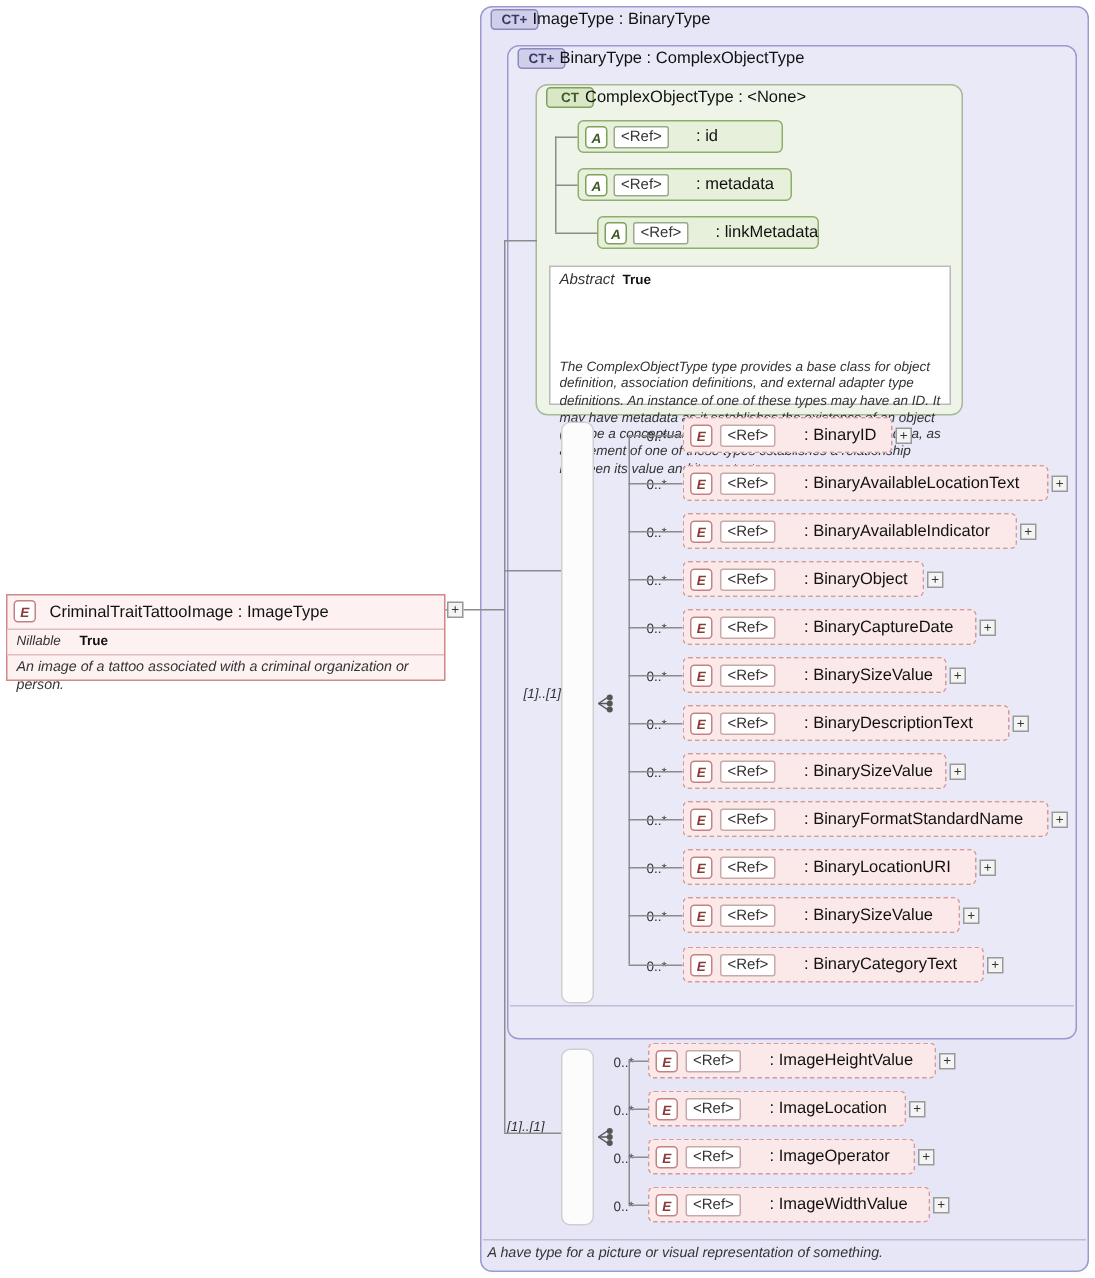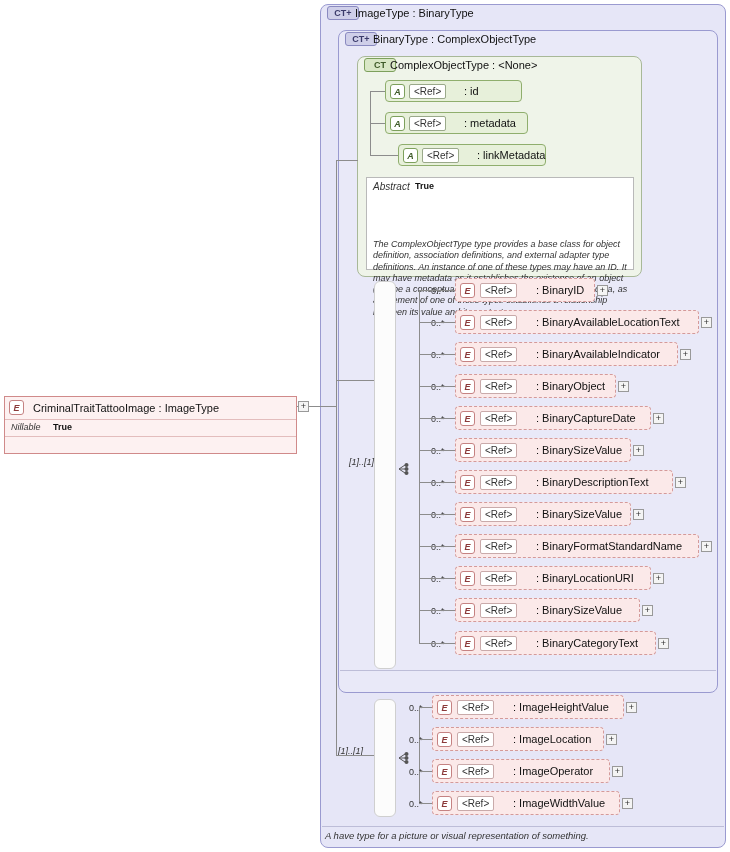--- a/index.html
+++ b/index.html
@@ -517,20 +517,23 @@
 
   <div class="abs root-card" style="left:4px; top:396px; width:293px; height:58px;">
     <div class="root-title-row">
       <div class="elem-icon" style="top:3px;">E</div>
       <div class="root-title">CriminalTraitTattooImage : ImageType</div>
     </div>
     <div class="nillable-row">
       <div class="nillable-label">Nillable</div>
       <div class="nillable-val">True</div>
     </div>
+    <div style="position:relative; height:20px;">
+      <div class="root-doc">An image of a tattoo associated with a criminal organization or person.</div>
+    </div>
   </div>
 
   <div class="line-h" style="left:297px; top:406px; width:23px;"></div>
   <div class="expander" style="left:298px; top:401px;">+</div>
   <div class="line-h" style="left:320px; top:406px; width:16px;"></div>
   <div class="line-v" style="left:336px; top:380px; height:375px;"></div>
   <div class="line-h" style="left:336px; top:380px; width:38px;"></div>
   <div class="line-h" style="left:336px; top:160px; width:22px;"></div>
   <div class="line-v" style="left:336px; top:160px; height:220px;"></div>
   <div class="line-h" style="left:336px; top:755px; width:38px;"></div>

